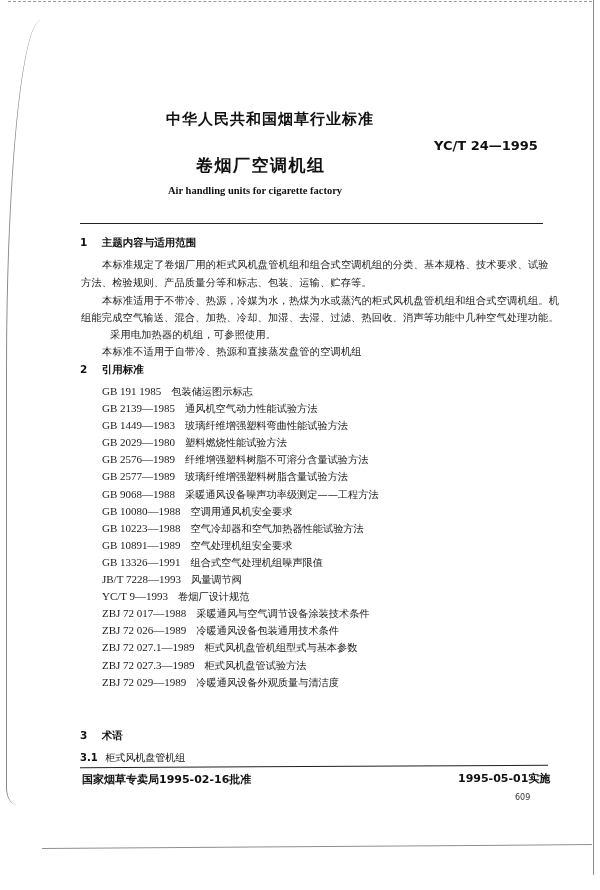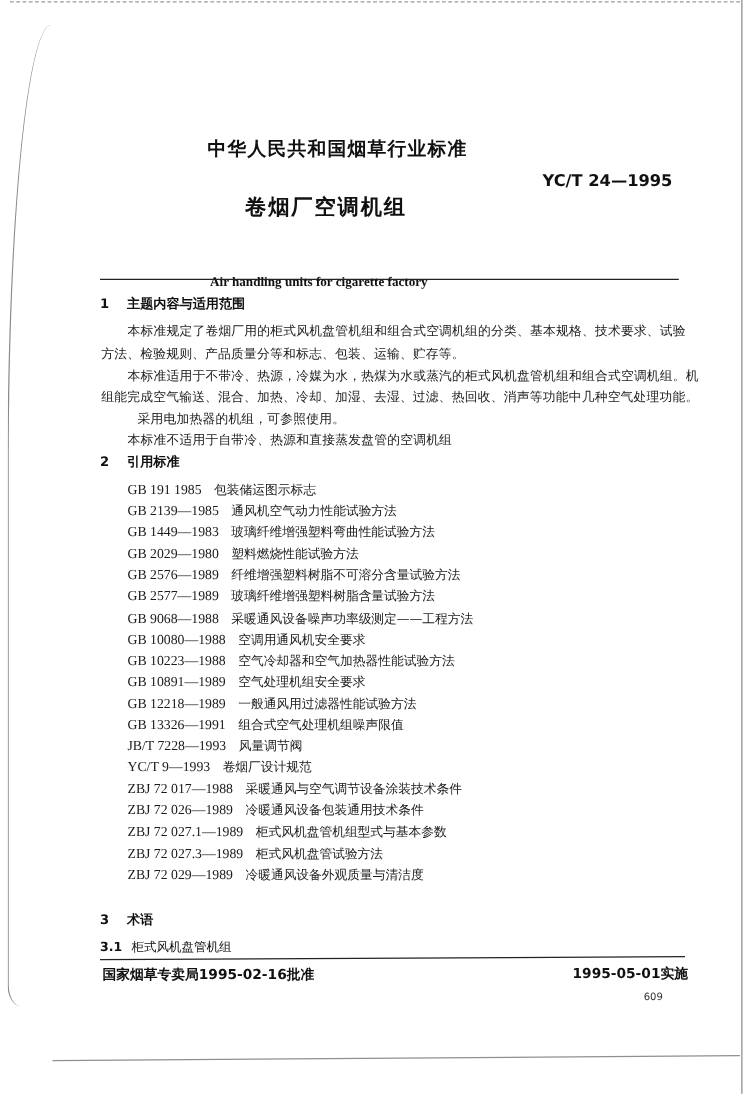--- a/index.html
+++ b/index.html
@@ -39,21 +39,21 @@
     font-family: "DejaVu Sans", sans-serif;
   }
   .title-cn {
     position: absolute; left: 196px; top: 154px;
     font-family: "DejaVu Sans", sans-serif; font-weight: bold;
     font-size: 17px; letter-spacing: 1.5px; color: #111;
   }
   .title-en {
     position: absolute; left: 168px; top: 185px;
     font-family: "Liberation Serif", serif; font-weight: bold;
-    font-size: 10.5px; color: #111; margin-top: 36px;
+    font-size: 10.5px; color: #111;
   }
   .rule-top {
     position: absolute; left: 80px; top: 223px; width: 463px; height: 0;
     border-top: 1.5px solid #222;
   }
 
   .section-head {
     position: absolute; font-family: "DejaVu Sans", sans-serif;
     font-weight: bold; font-size: 10.5px; color: #111;
   }
@@ -128,21 +128,20 @@
   <div class="ref-item"><span class="code">GB 191  1985</span><span>包装储运图示标志</span></div>
   <div class="ref-item"><span class="code">GB 2139—1985</span><span>通风机空气动力性能试验方法</span></div>
   <div class="ref-item"><span class="code">GB 1449—1983</span><span>玻璃纤维增强塑料弯曲性能试验方法</span></div>
   <div class="ref-item"><span class="code">GB 2029—1980</span><span>塑料燃烧性能试验方法</span></div>
   <div class="ref-item"><span class="code">GB 2576—1989</span><span>纤维增强塑料树脂不可溶分含量试验方法</span></div>
   <div class="ref-item"><span class="code">GB 2577—1989</span><span>玻璃纤维增强塑料树脂含量试验方法</span></div>
   <div class="ref-item"><span class="code">GB 9068—1988</span><span>采暖通风设备噪声功率级测定——工程方法</span></div>
   <div class="ref-item"><span class="code">GB 10080—1988</span><span>空调用通风机安全要求</span></div>
   <div class="ref-item"><span class="code">GB 10223—1988</span><span>空气冷却器和空气加热器性能试验方法</span></div>
   <div class="ref-item"><span class="code">GB 10891—1989</span><span>空气处理机组安全要求</span></div>
-  <div class="ref-item"><span class="code">GB 12218—1989</span><span>一般通风用过滤器性能试验方法</span></div>
   <div class="ref-item"><span class="code">GB 13326—1991</span><span>组合式空气处理机组噪声限值</span></div>
   <div class="ref-item"><span class="code">JB/T 7228—1993</span><span>风量调节阀</span></div>
   <div class="ref-item"><span class="code">YC/T 9—1993</span><span>卷烟厂设计规范</span></div>
   <div class="ref-item"><span class="code">ZBJ 72 017—1988</span><span>采暖通风与空气调节设备涂装技术条件</span></div>
   <div class="ref-item"><span class="code">ZBJ 72 026—1989</span><span>冷暖通风设备包装通用技术条件</span></div>
   <div class="ref-item"><span class="code">ZBJ 72 027.1—1989</span><span>柜式风机盘管机组型式与基本参数</span></div>
   <div class="ref-item"><span class="code">ZBJ 72 027.3—1989</span><span>柜式风机盘管试验方法</span></div>
   <div class="ref-item"><span class="code">ZBJ 72 029—1989</span><span>冷暖通风设备外观质量与清洁度</span></div>
 </div>
 

